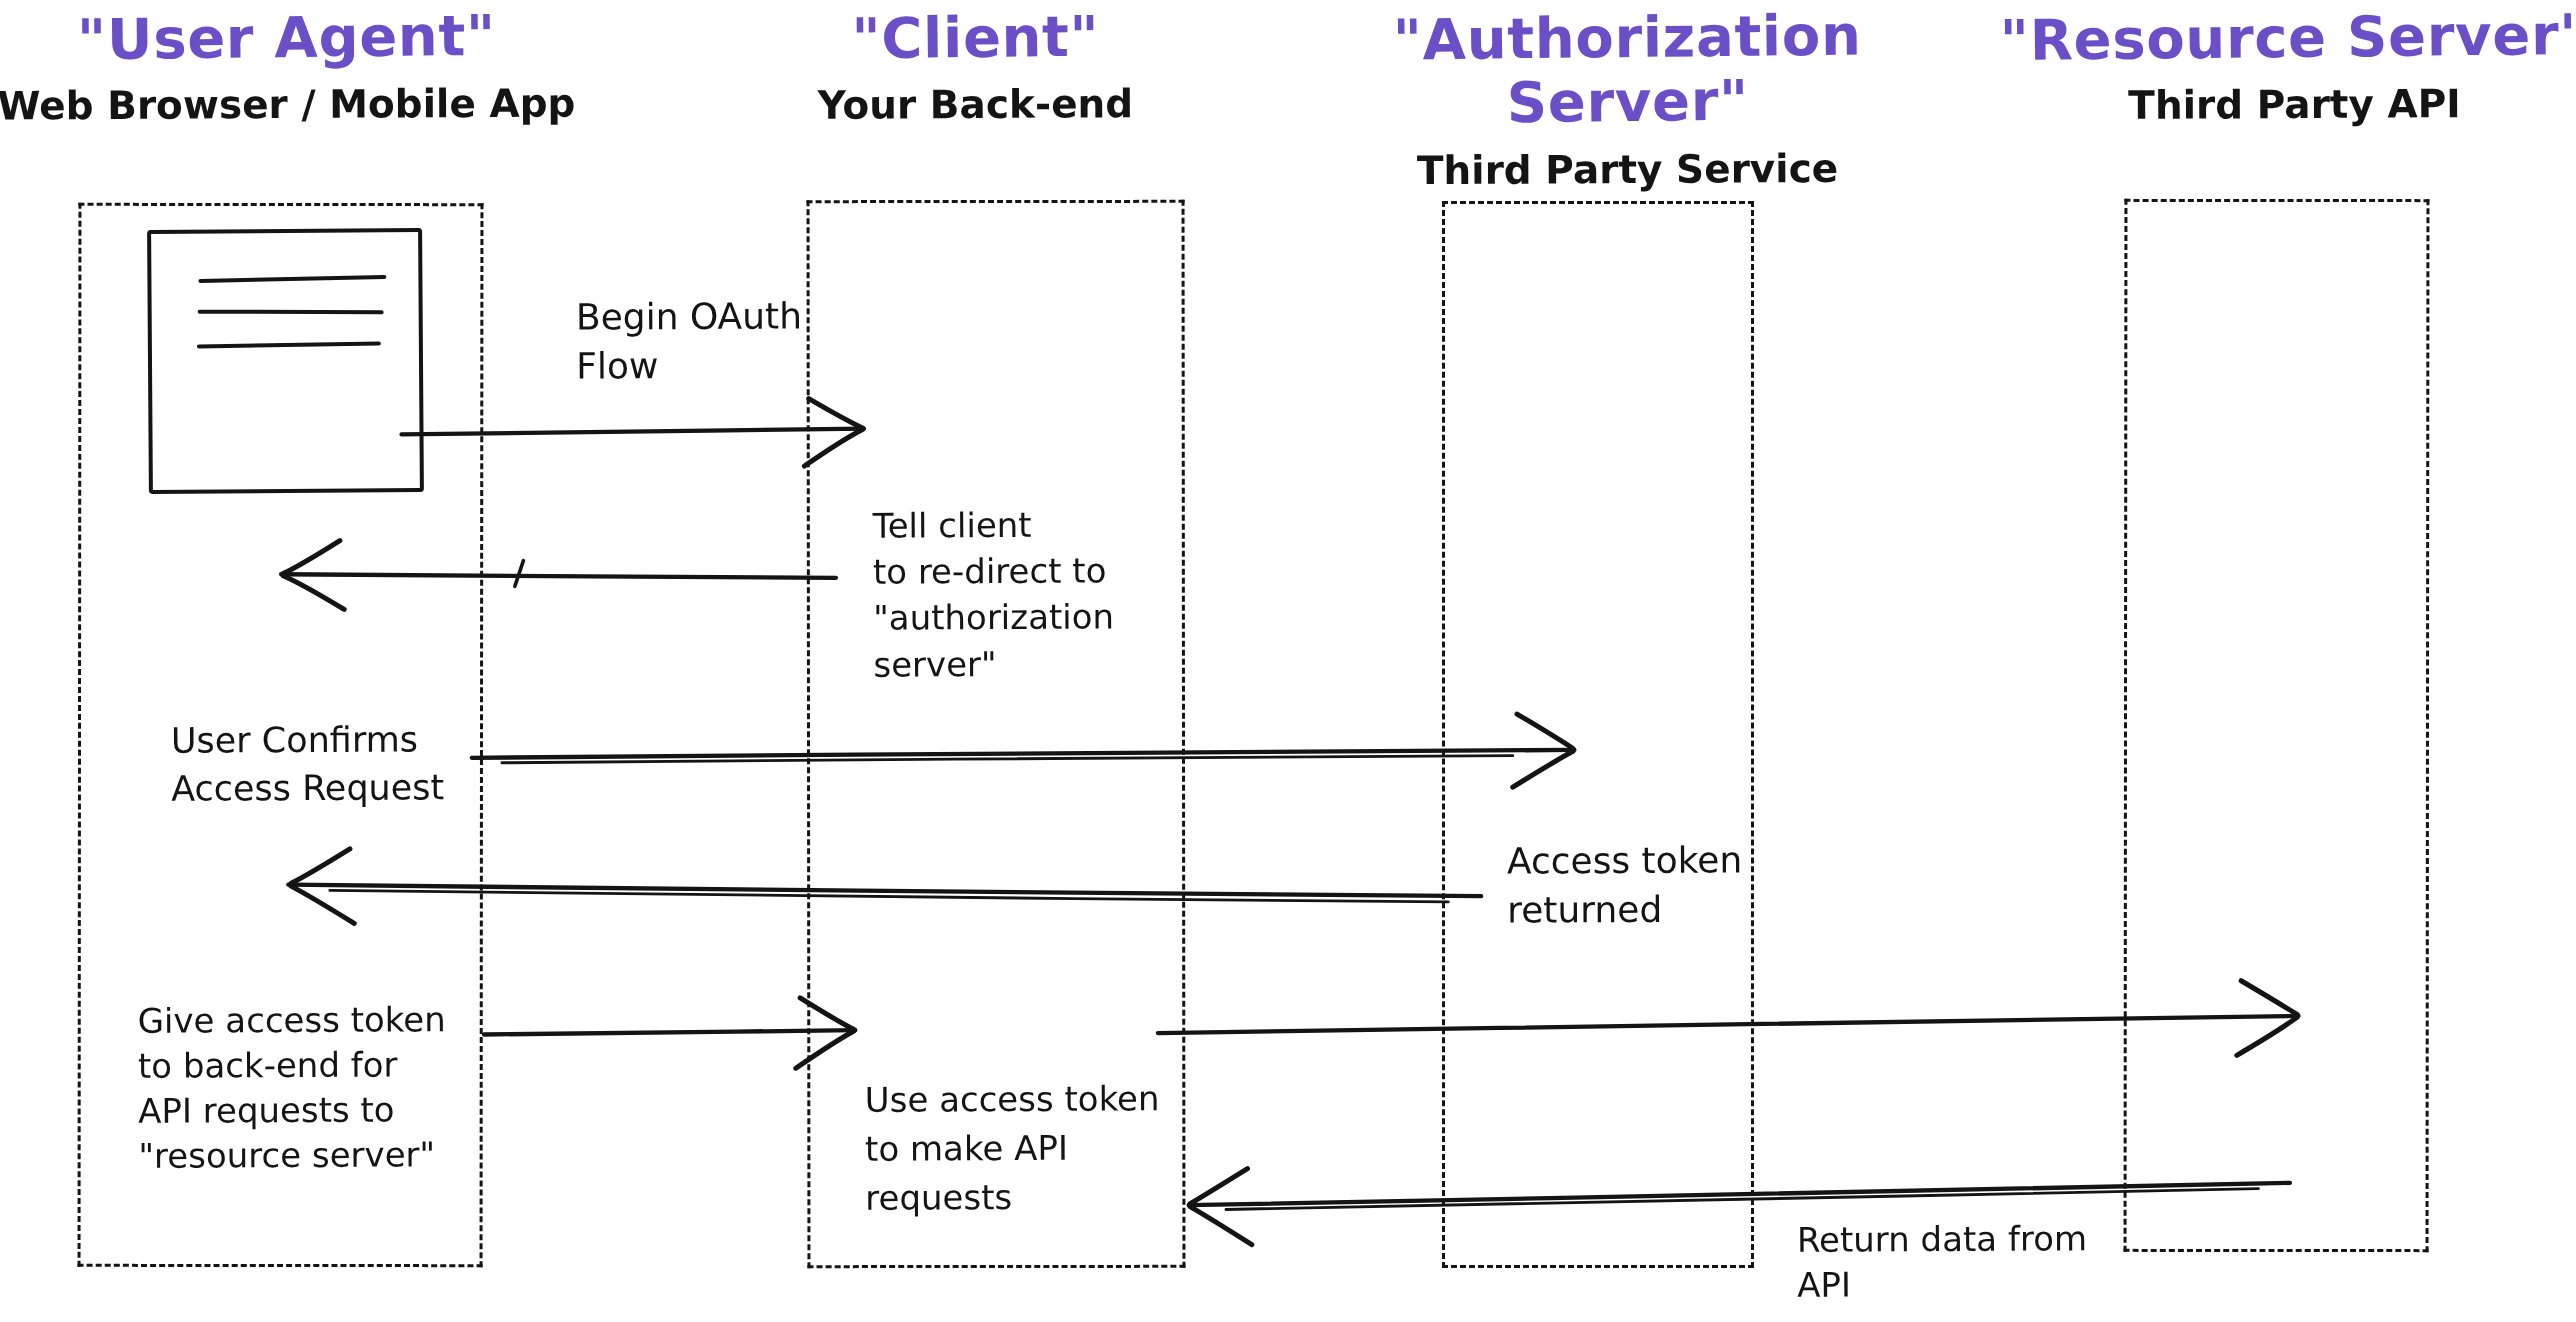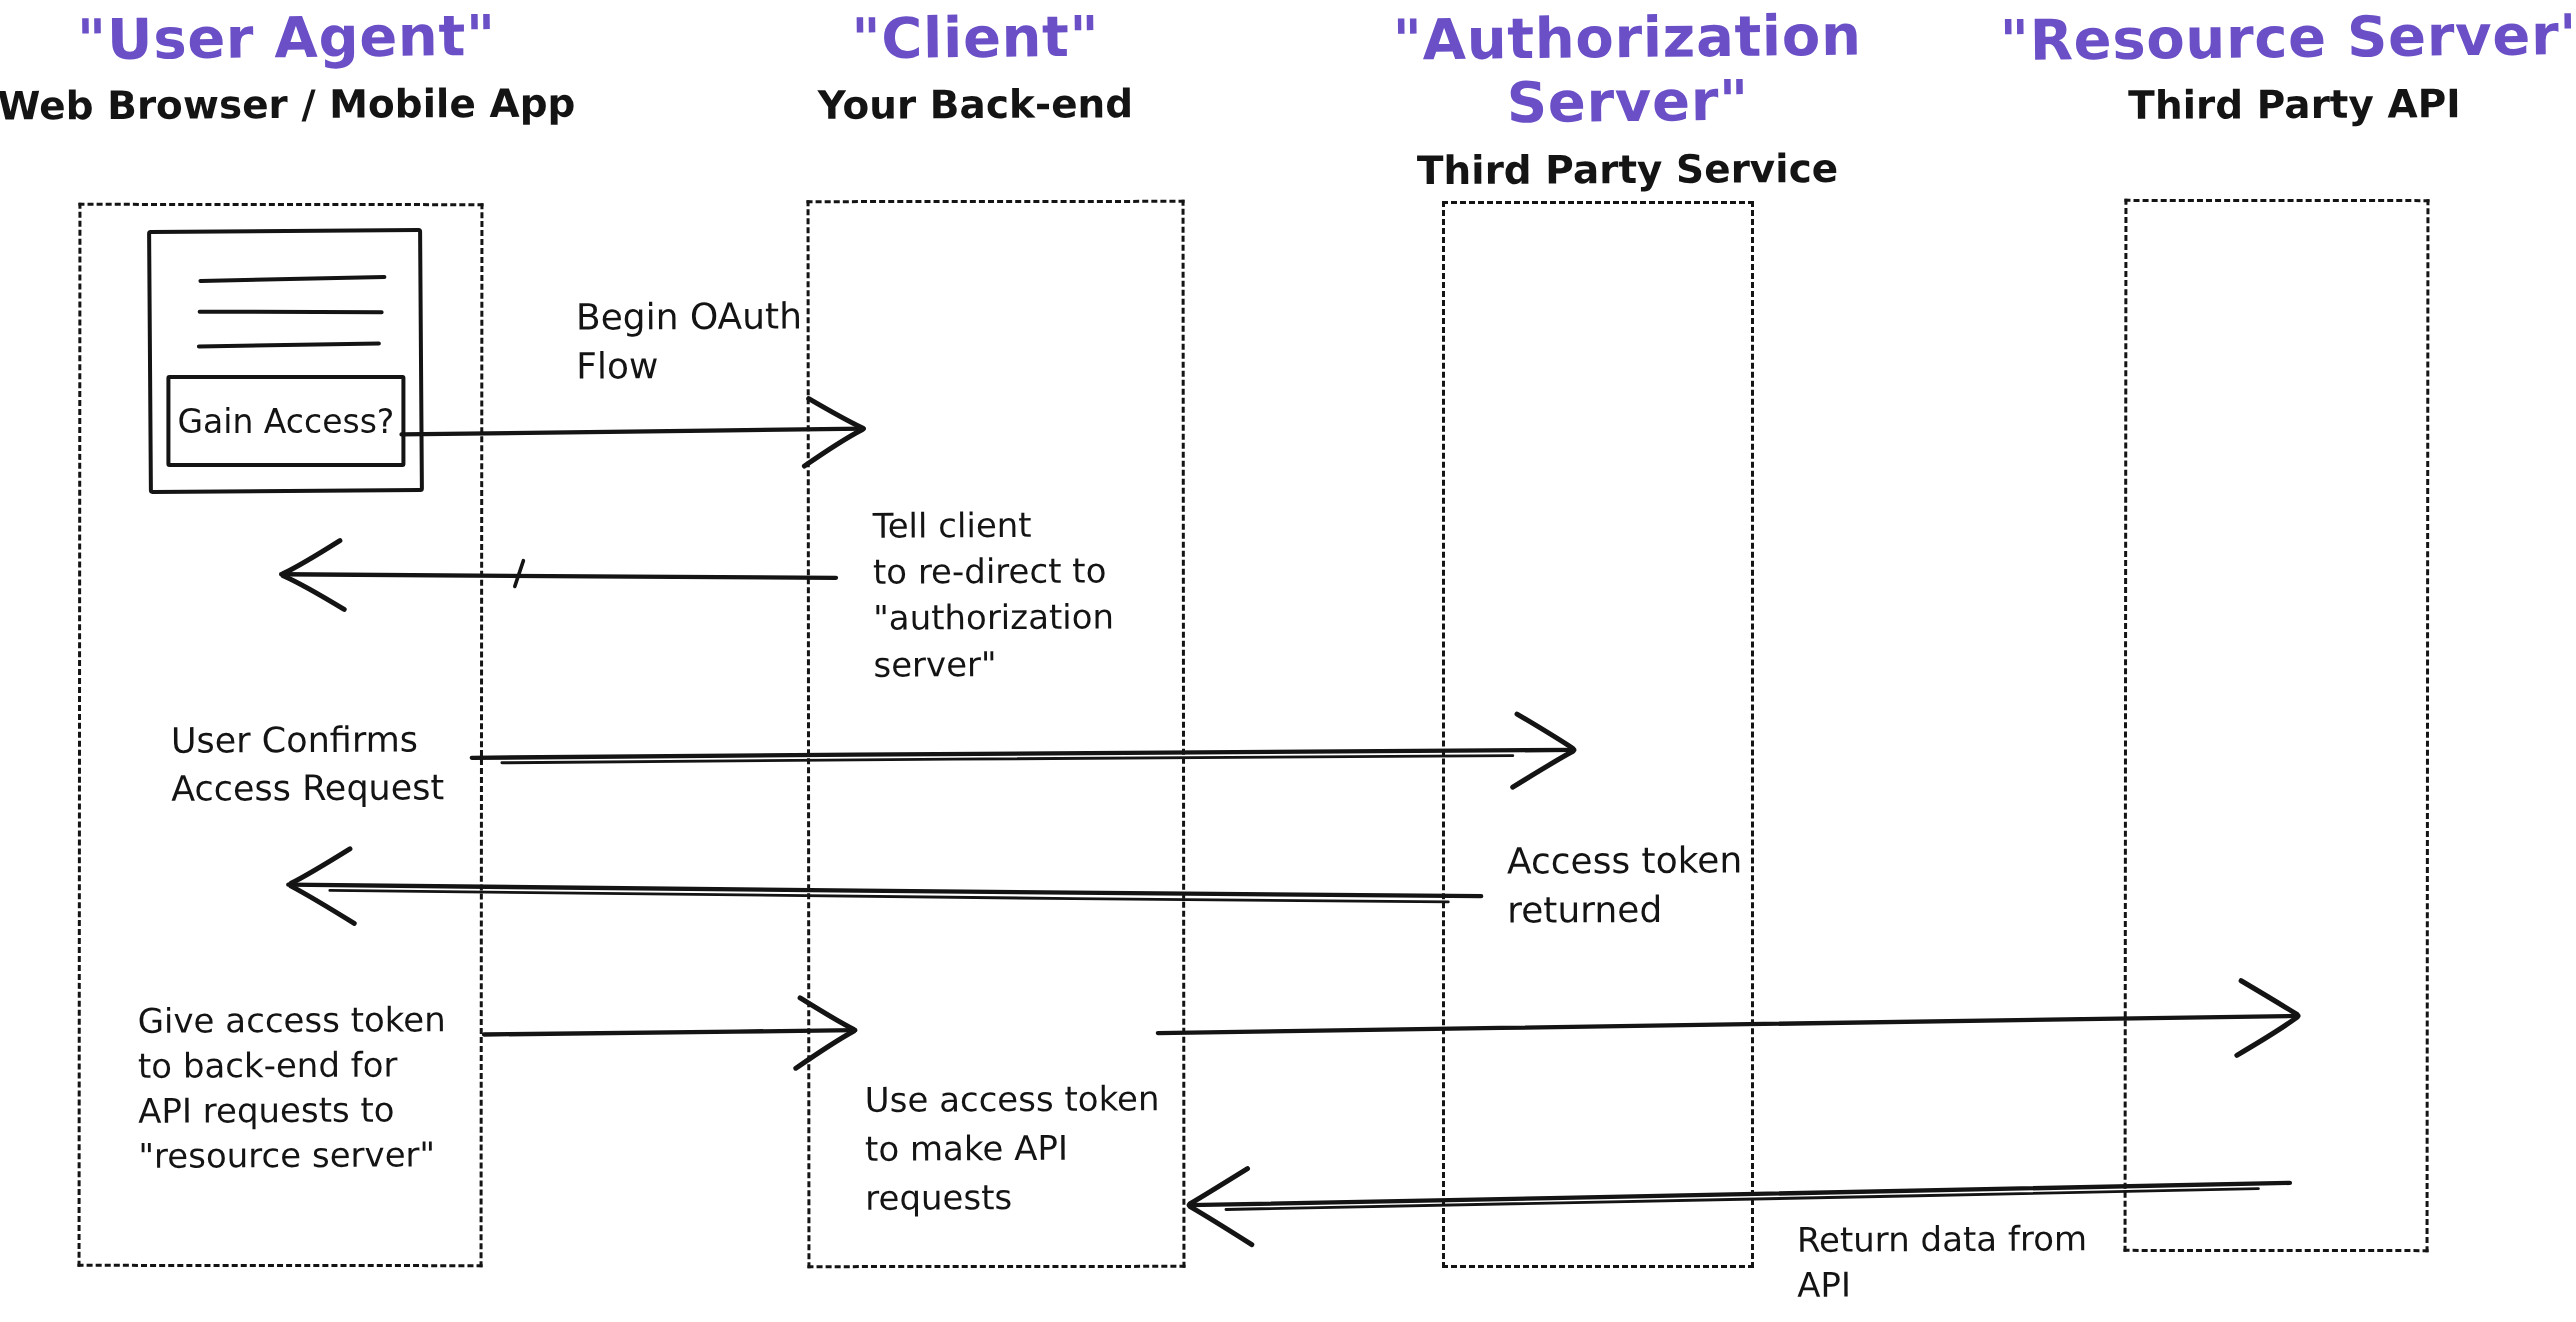--- a/index.html
+++ b/index.html
@@ -151,21 +151,20 @@
 
   <div class="lane" id="lane-user-agent"></div>
   <div class="lane" id="lane-client"></div>
   <div class="lane" id="lane-authorization"></div>
   <div class="lane" id="lane-resource"></div>
 
   <div class="browser-window">
     <div class="browser-line bl1"></div>
     <div class="browser-line bl2"></div>
     <div class="browser-line bl3"></div>
-    <div class="gain-access-button">Gain Access?</div>
   </div>
 
   <svg class="arrows" viewBox="0 0 3593 1844" xmlns="http://www.w3.org/2000/svg">
 
     <g>
       <path class="a-line" d="M 560 606 C 770 604 990 600 1205 598"></path>
       <path class="a-head" d="M 1128 556 Q 1176 584 1203 597"></path>
       <path class="a-head" d="M 1122 650 Q 1174 614 1203 599"></path>
     </g>
 

